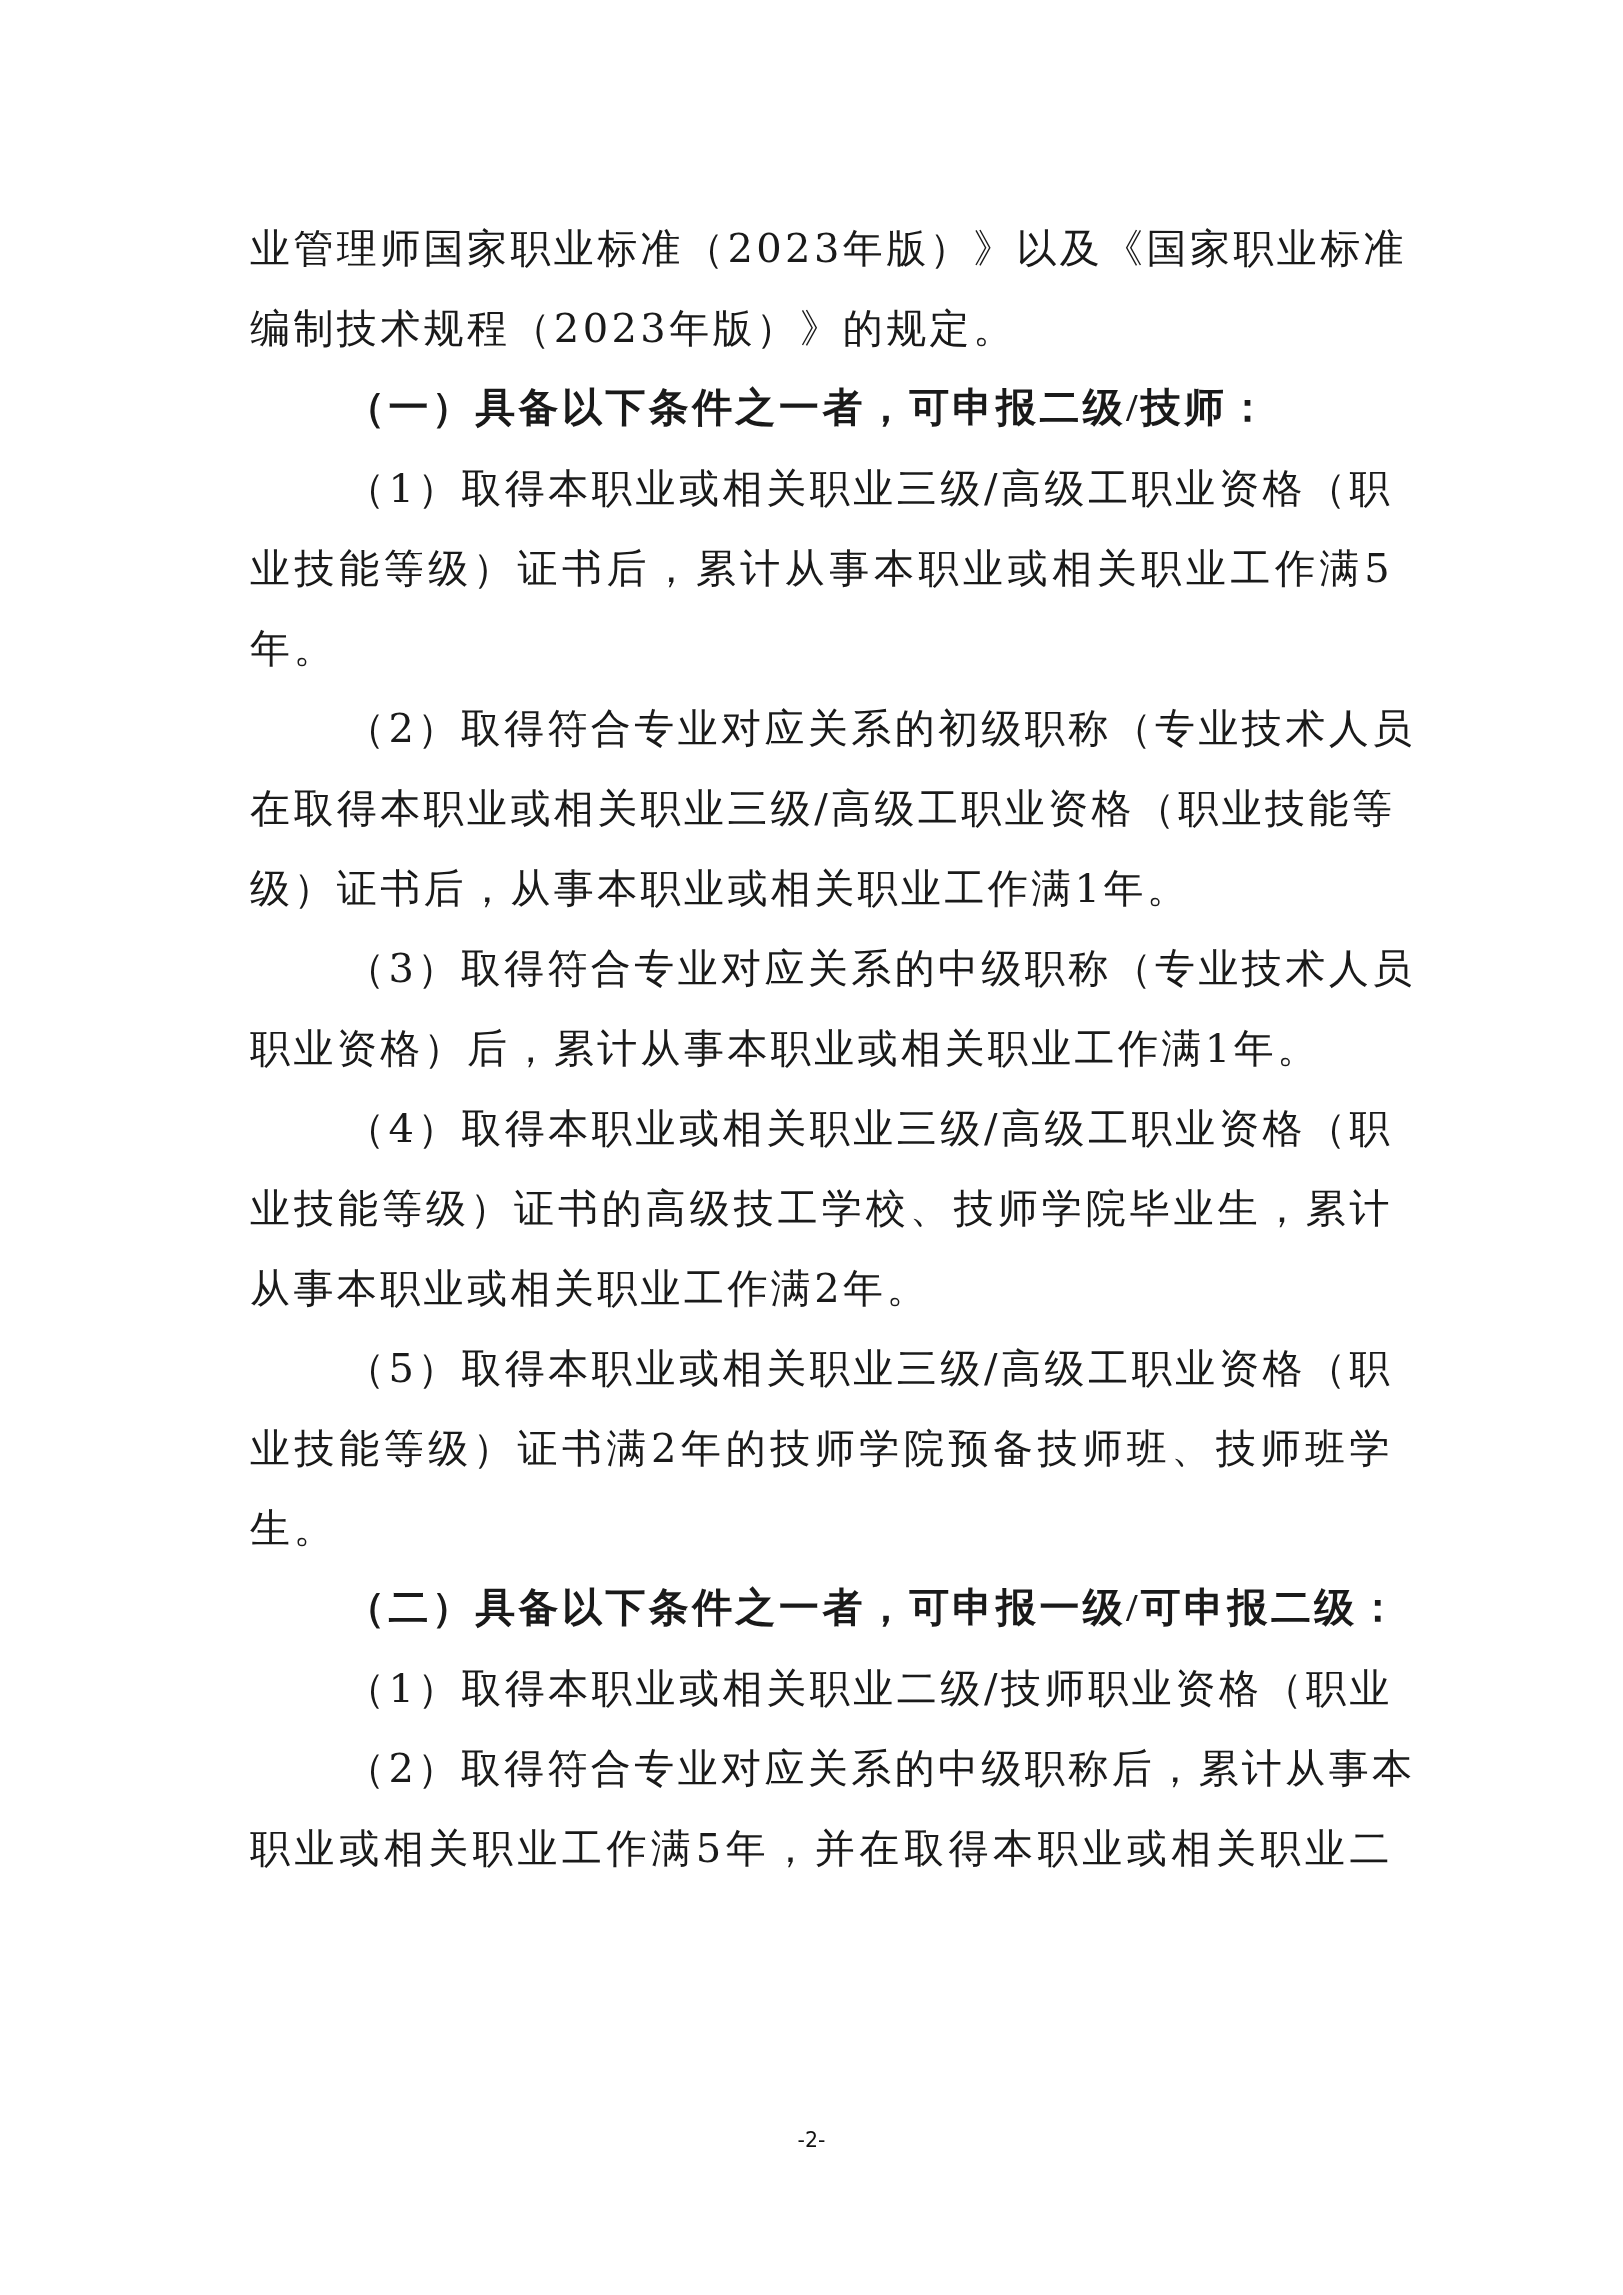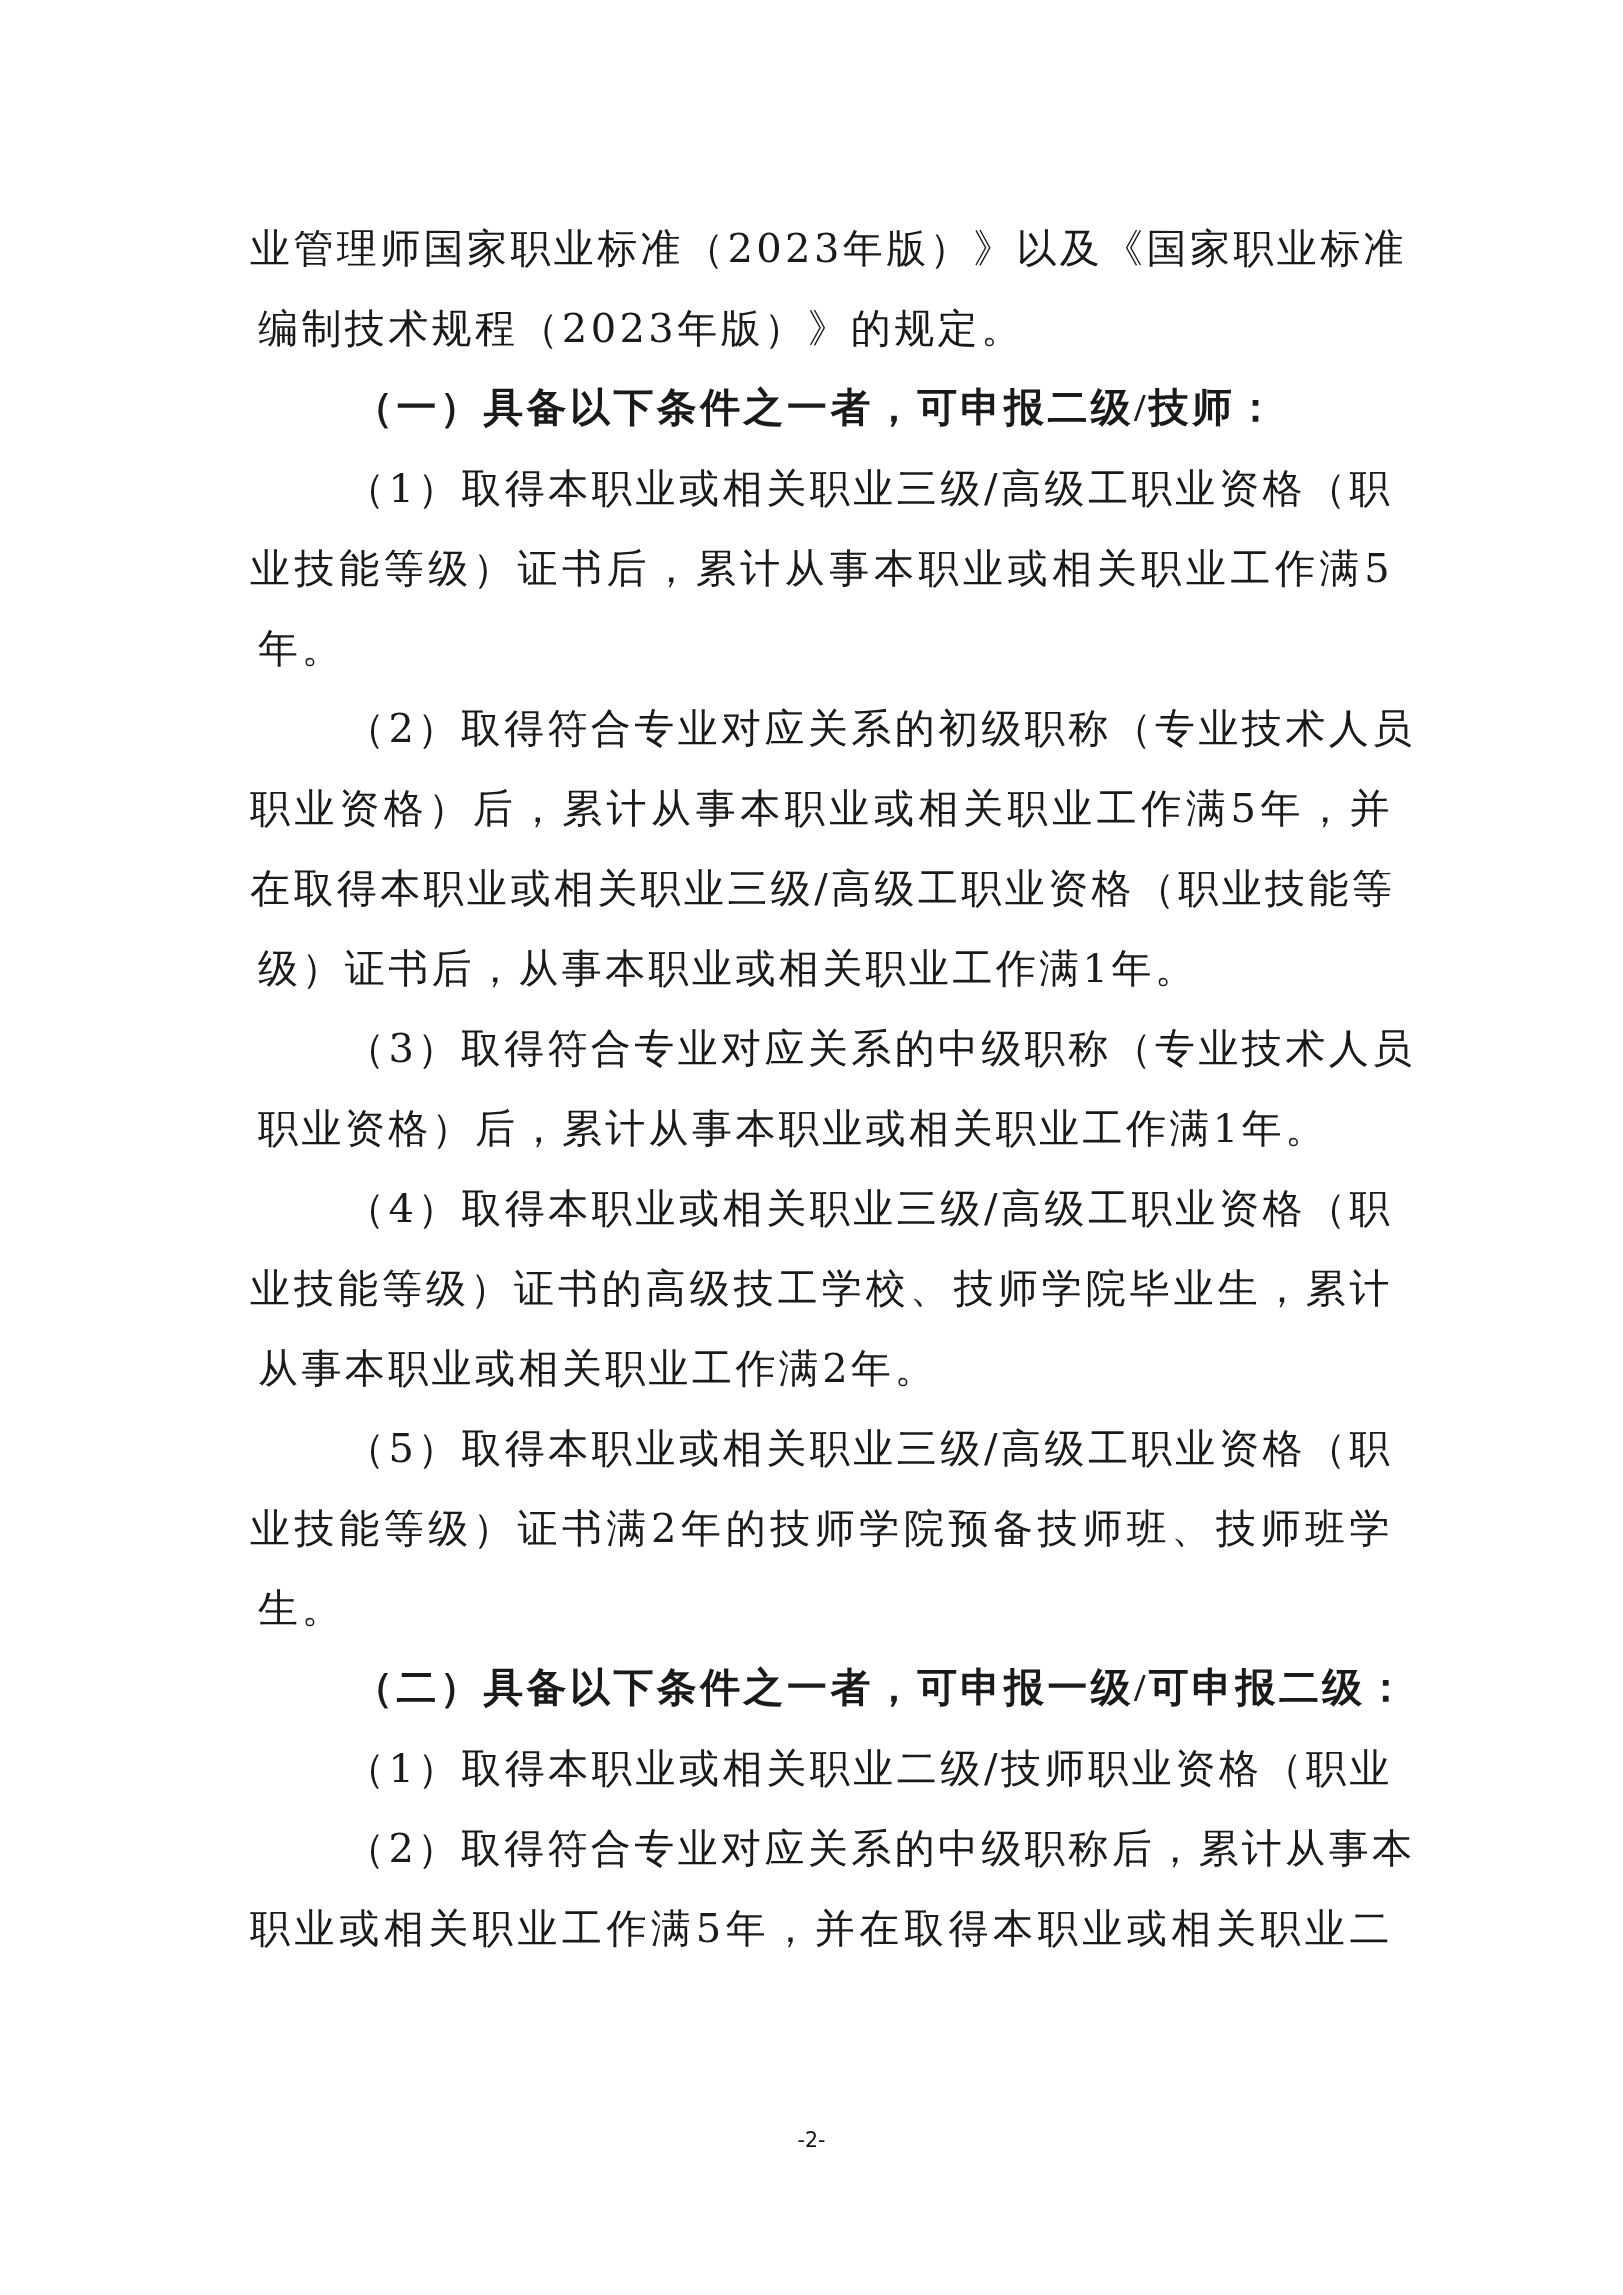--- a/index.html
+++ b/index.html
@@ -12,21 +12,21 @@
     left: 250px;
     top: 208px;
     width: 1143px;
     font-family: "DejaVu Serif", "Liberation Serif", serif;
     font-size: 40px;
     line-height: 80px;
     color: #1a1a1a;
     letter-spacing: 3.4px;
   }
   .line { display: block; white-space: nowrap; text-align: justify; text-align-last: justify; height: 80px; }
-  .line.last { text-align-last: left; margin-left: 8px; }
+  .line.last { text-align-last: left; }
   .indent { padding-left: 95px; }
   .bold { font-weight: bold; font-family: Liberation Serif, serif; }
   .page-number {
     position: absolute;
     left: 0; width: 1623px;
     top: 2128px;
     text-align: center;
     font-family: "DejaVu Sans", "Liberation Sans", sans-serif;
     font-size: 20.5px;
     color: #111;
@@ -37,21 +37,20 @@
 
 <div class="page">
   <div class="content">
     <span class="line">业管理师国家职业标准（2023年版）》以及《国家职业标准</span>
     <span class="line last">编制技术规程（2023年版）》的规定。</span>
     <span class="line last indent bold">（一）具备以下条件之一者，可申报二级/技师：</span>
     <span class="line indent">（1）取得本职业或相关职业三级/高级工职业资格（职</span>
     <span class="line">业技能等级）证书后，累计从事本职业或相关职业工作满5</span>
     <span class="line last">年。</span>
     <span class="line indent">（2）取得符合专业对应关系的初级职称（专业技术人员</span>
-    <span class="line">职业资格）后，累计从事本职业或相关职业工作满5年，并</span>
     <span class="line">在取得本职业或相关职业三级/高级工职业资格（职业技能等</span>
     <span class="line last">级）证书后，从事本职业或相关职业工作满1年。</span>
     <span class="line indent">（3）取得符合专业对应关系的中级职称（专业技术人员</span>
     <span class="line last">职业资格）后，累计从事本职业或相关职业工作满1年。</span>
     <span class="line indent">（4）取得本职业或相关职业三级/高级工职业资格（职</span>
     <span class="line">业技能等级）证书的高级技工学校、技师学院毕业生，累计</span>
     <span class="line last">从事本职业或相关职业工作满2年。</span>
     <span class="line indent">（5）取得本职业或相关职业三级/高级工职业资格（职</span>
     <span class="line">业技能等级）证书满2年的技师学院预备技师班、技师班学</span>
     <span class="line last">生。</span>

